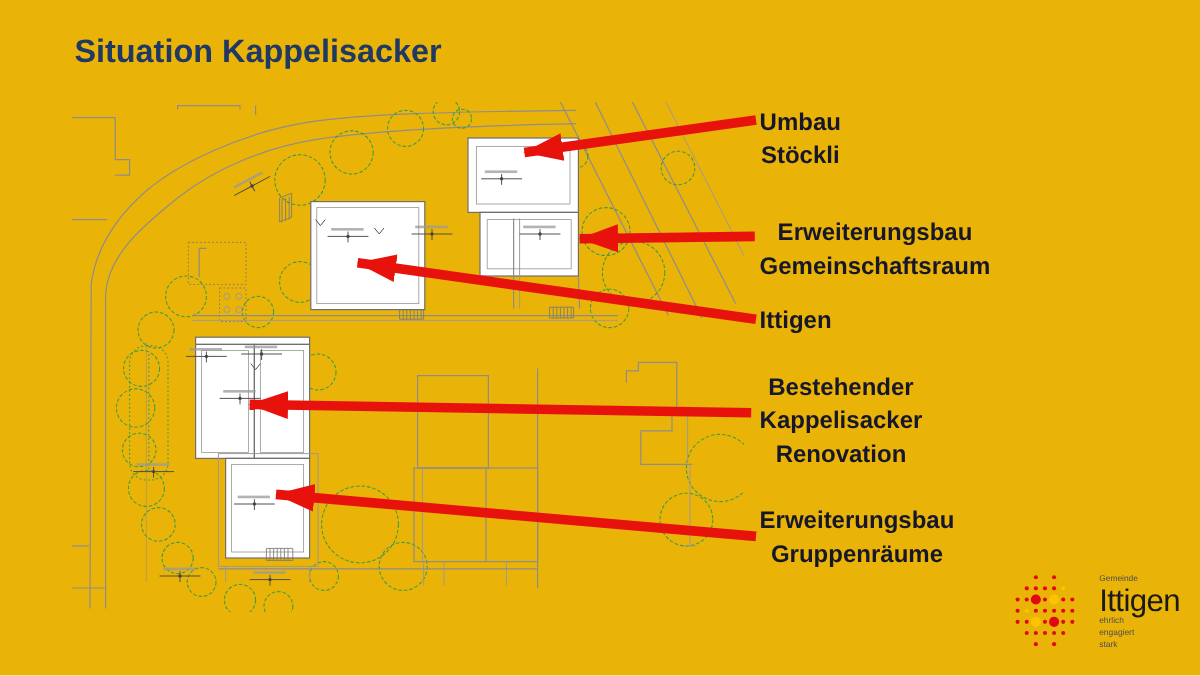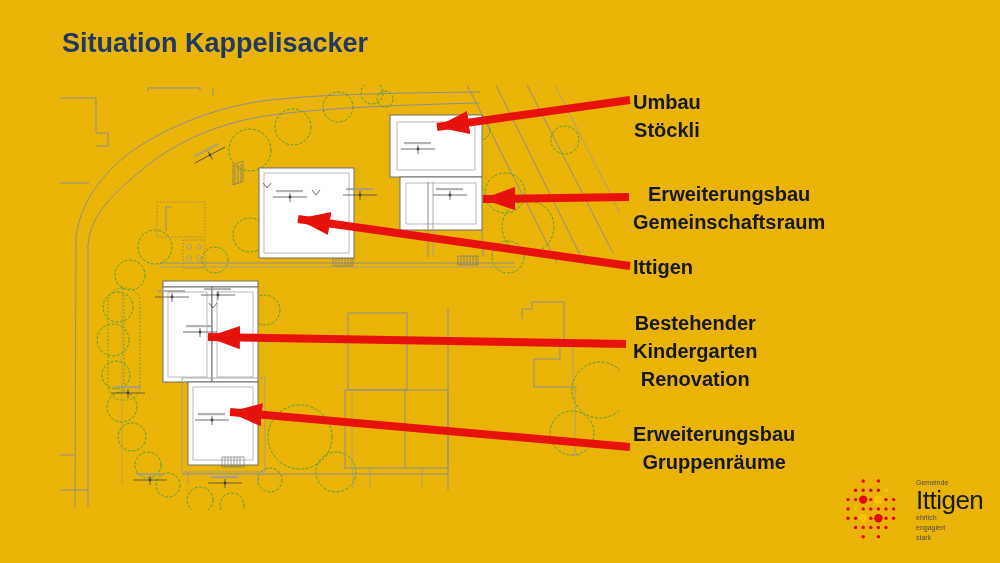--- a/index.html
+++ b/index.html
@@ -203,21 +203,21 @@
       <line x1="626" y1="344" x2="208" y2="337" stroke="#e8120d" stroke-width="8" marker-end="url(#ah)"></line>
       <line x1="630" y1="447" x2="230" y2="412" stroke="#e8120d" stroke-width="8" marker-end="url(#ah)"></line>
     </svg>
 
   <div class="annot" style="left:633px;top:88px;">Umbau
 Stöckli</div>
   <div class="annot" style="left:633px;top:180px;">Erweiterungsbau
 Gemeinschaftsraum</div>
   <div class="annot" style="left:633px;top:253px;">Ittigen</div>
   <div class="annot" style="left:633px;top:309px;">Bestehender
-Kindergarten
+Kappelisacker
 Renovation</div>
   <div class="annot" style="left:633px;top:420px;">Erweiterungsbau
 Gruppenräume</div>
 
   <div class="logo">
     <svg id="logo-dots" width="52" height="62" viewBox="0 0 52 62" xmlns="http://www.w3.org/2000/svg">
         <circle cx="18.2" cy="3" r="1.7" fill="#e30613"></circle>
         <circle cx="33.4" cy="3" r="1.7" fill="#e30613"></circle>
         <circle cx="10.6" cy="12.3" r="1.7" fill="#e30613"></circle>
         <circle cx="18.2" cy="12.3" r="1.7" fill="#e30613"></circle>

